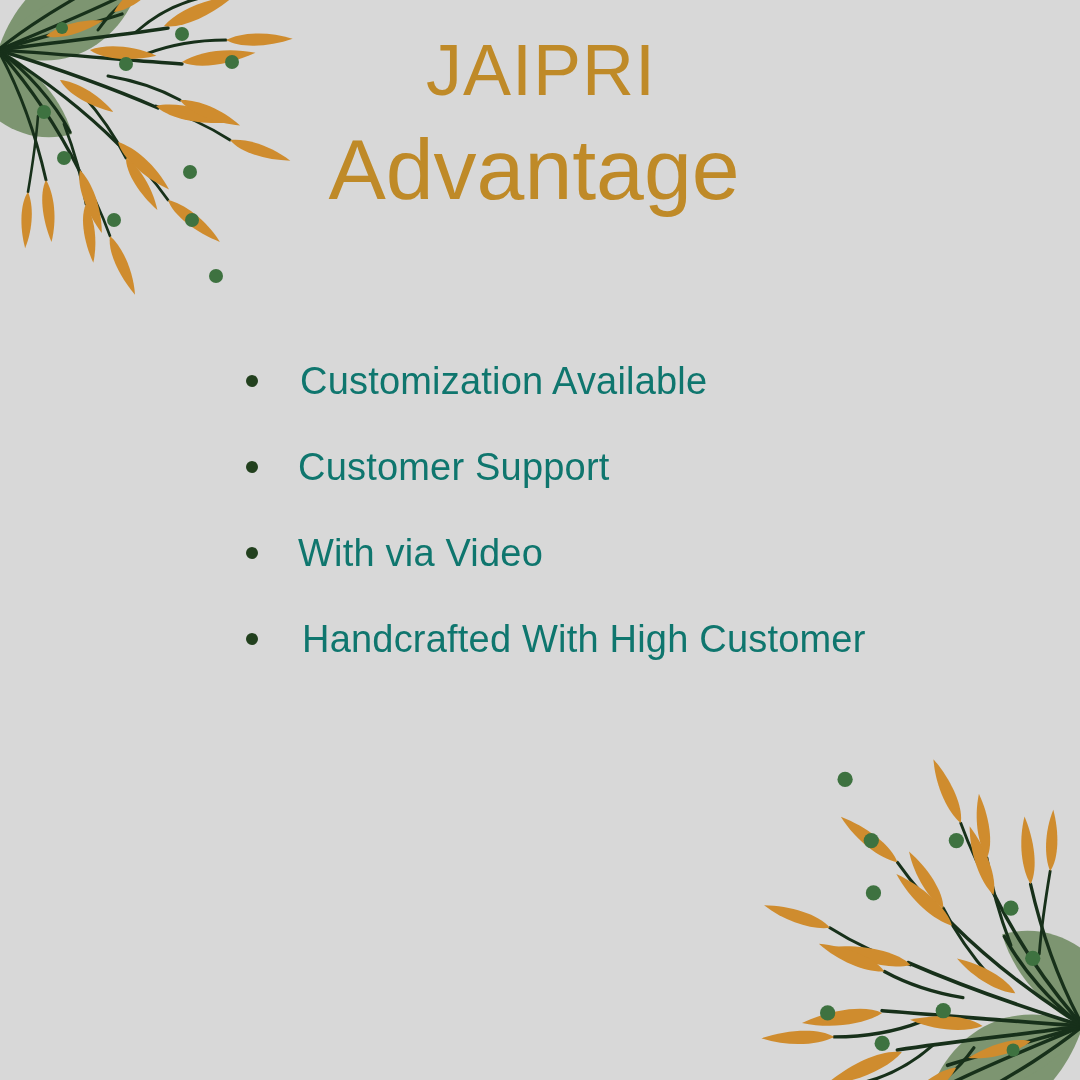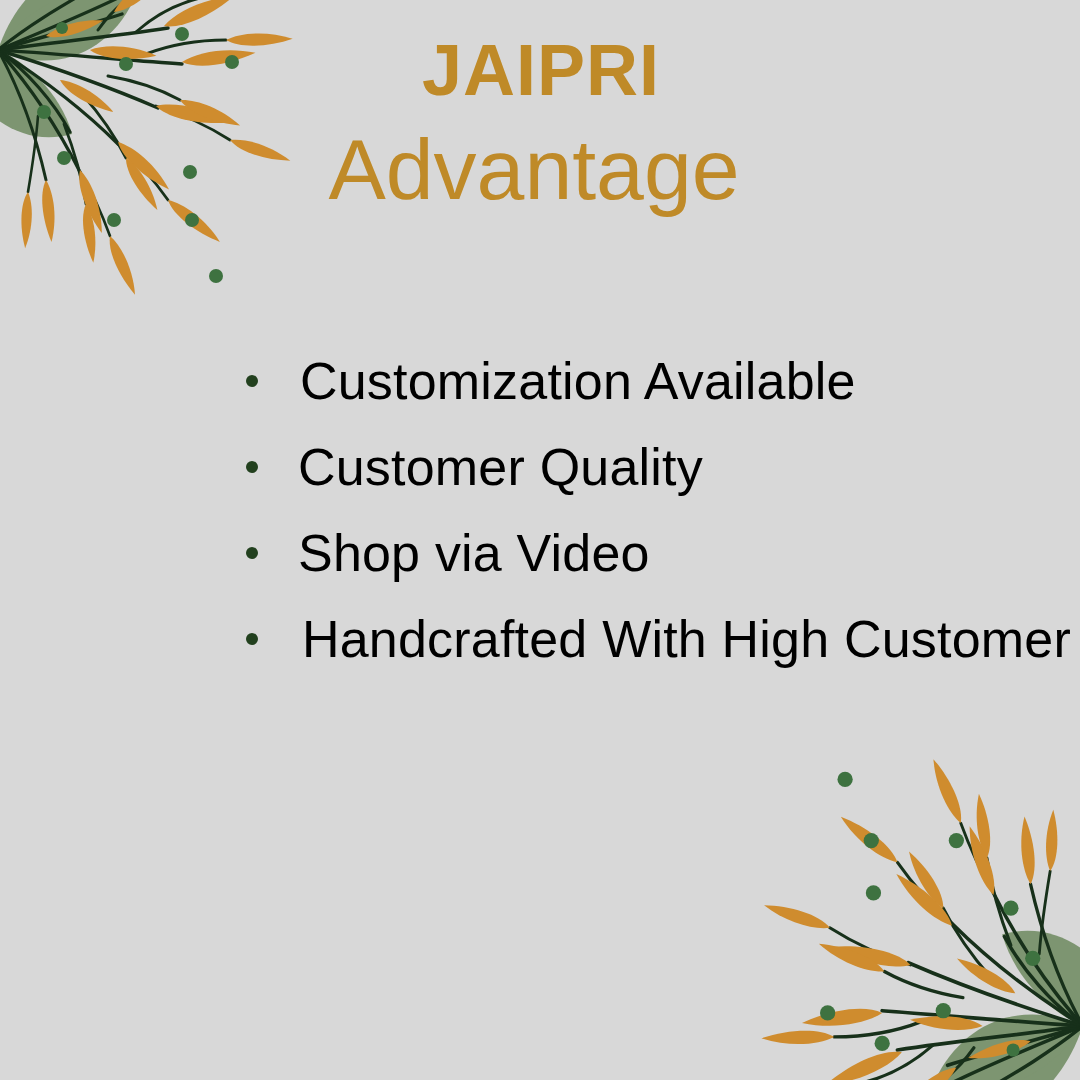--- a/index.html
+++ b/index.html
@@ -47,21 +47,21 @@
     position: absolute;
     left: 0;
     top: 34px;
     width: 1080px;
     text-align: center;
     line-height: 1.0;
   }
   .heading-line-1 {
     display: block;
     font-size: 72px;
-    font-weight: 700;
+    font-weight: 400;
     letter-spacing: 1px;
     color: #bf8a28;
     margin-left: 2px;
   }
   .heading-line-2 {
     display: block;
     font-size: 86px;
     font-weight: 400;
     letter-spacing: 0px;
     color: #bf8a28;
@@ -87,24 +87,24 @@
   }
   .bullet-dot {
     flex: 0 0 auto;
     width: 12px;
     height: 12px;
     border-radius: 50%;
     background: #22401e;
     margin-right: 0px;
   }
   .advantage-label {
-    font-size: 52px;
+    font-size: 38px;
     font-weight: 400;
     letter-spacing: 0.2px;
-    color: #000000;
+    color: #0f766e;
     white-space: nowrap;
     margin-left: 40px;
   }
   
   .advantage-item:nth-child(4) .advantage-label { margin-left: 44px; }
   .advantage-item:nth-child(5) .advantage-label { margin-left: 38px; letter-spacing: -0.4px; }
   .advantage-item:nth-child(1) .advantage-label { margin-left: 42px; }
 </style>
 </head>
 <body>
@@ -278,25 +278,25 @@
     <span class="heading-line-2">Advantage</span>
   </div>
 
   <ul class="advantage-list">
     <li class="advantage-item">
       <span class="bullet-dot"></span>
       <span class="advantage-label">Customization Available</span>
     </li>
     <li class="advantage-item">
       <span class="bullet-dot"></span>
-      <span class="advantage-label">Customer Quality</span>
+      <span class="advantage-label">Customer Support</span>
     </li>
     <li class="advantage-item">
       <span class="bullet-dot"></span>
-      <span class="advantage-label">Shop via Video</span>
+      <span class="advantage-label">With via Video</span>
     </li>
     <li class="advantage-item">
       <span class="bullet-dot"></span>
       <span class="advantage-label">Handcrafted With High Customer</span>
     </li>
   </ul>
 
 </div>
 
 </body></html>

